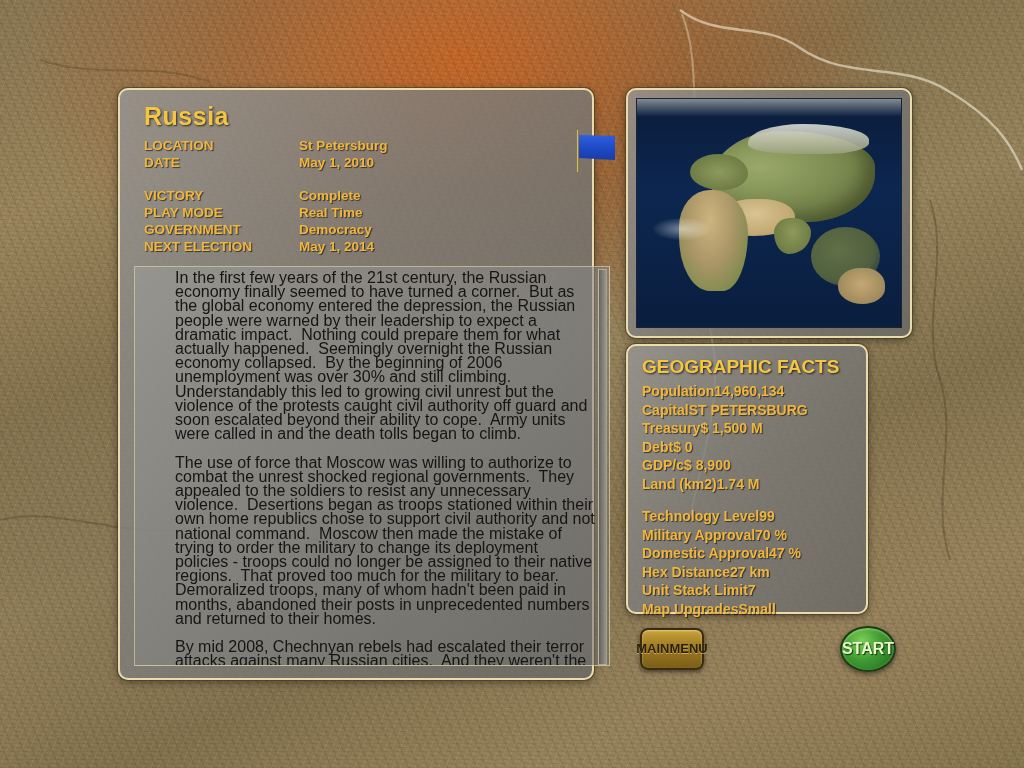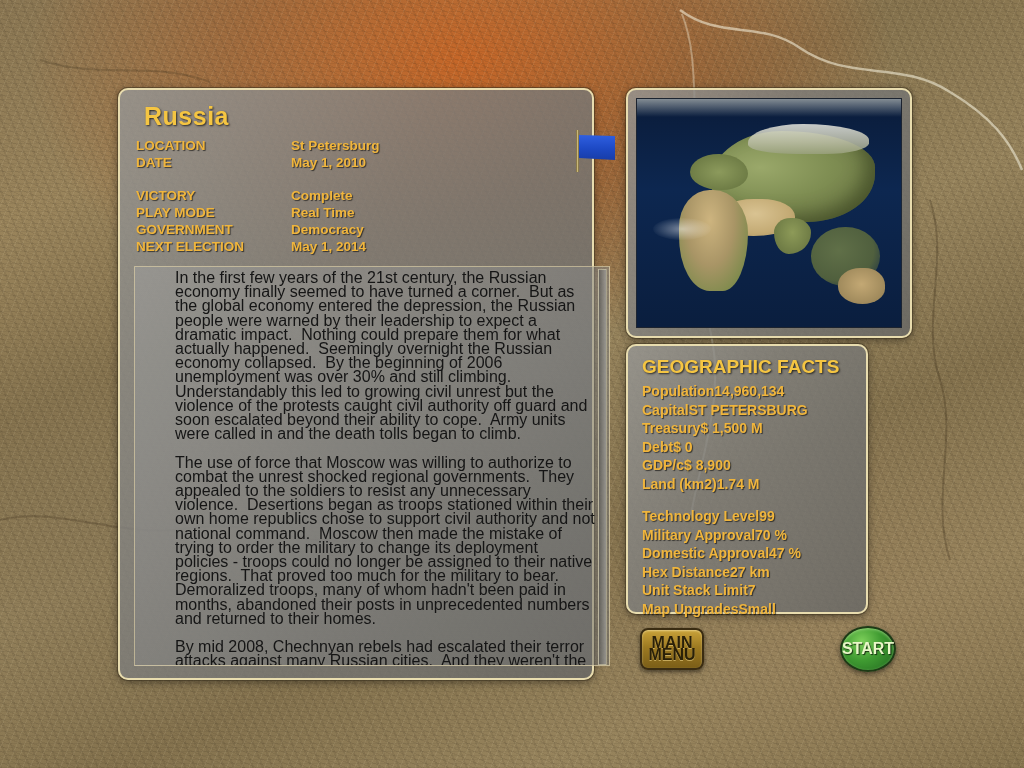--- a/index.html
+++ b/index.html
@@ -51,21 +51,21 @@
 
   .country-name {
     color: #f5c542;
     font-size: 25px;
     font-weight: bold;
     letter-spacing: 0.5px;
     text-shadow: 1px 1px 2px rgba(0,0,0,0.7);
     margin: 2px 0 6px 10px;
   }
   .info-grid {
-    margin-left: 2px;
+    margin-left: 10px;
     font-size: 13.5px;
     font-weight: bold;
     color: #f0b53c;
     text-shadow: 1px 1px 1px rgba(0,0,0,0.6);
     line-height: 17px;
   }
   .info-row { display: flex; }
   .info-label { width: 155px; }
   .info-value { color: #f0b53c; }
   .info-gap { height: 16px; }
@@ -204,24 +204,24 @@
 
   
   .btn-main-menu {
     position: absolute;
     left: 640px; top: 628px;
     width: 64px; height: 42px;
     border-radius: 8px;
     border: 2px solid #3a2c12;
     background: linear-gradient(180deg, #c9a23a 0%, #9d7a22 45%, #7b5e18 100%);
     color: #2a2008;
-    font-size: 16px;
+    font-size: 13px;
     font-weight: bold;
     line-height: 12px;
-    display: flex; flex-direction: column;
+    display: flex; flex-direction: row;
     align-items: center; justify-content: center;
     text-shadow: 0 1px 0 rgba(255,230,150,0.5);
     box-shadow: inset 0 1px 2px rgba(255,240,190,0.55), 0 2px 4px rgba(0,0,0,0.5);
     cursor: pointer;
   }
   .btn-start {
     position: absolute;
     left: 840px; top: 626px;
     width: 56px; height: 46px;
     border-radius: 50%;

